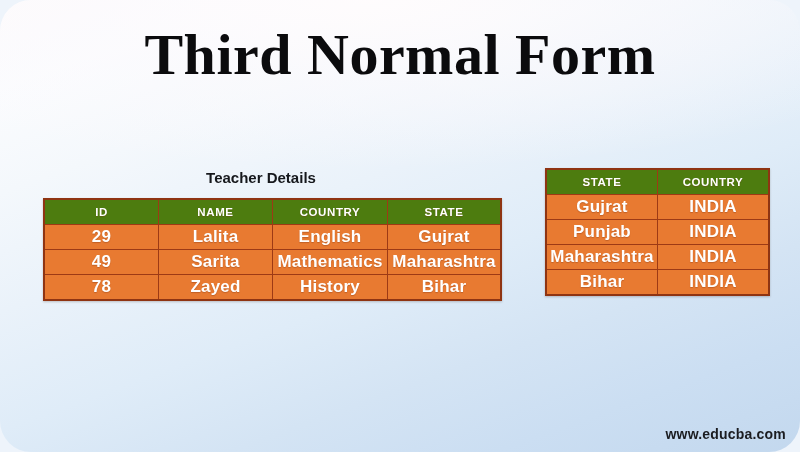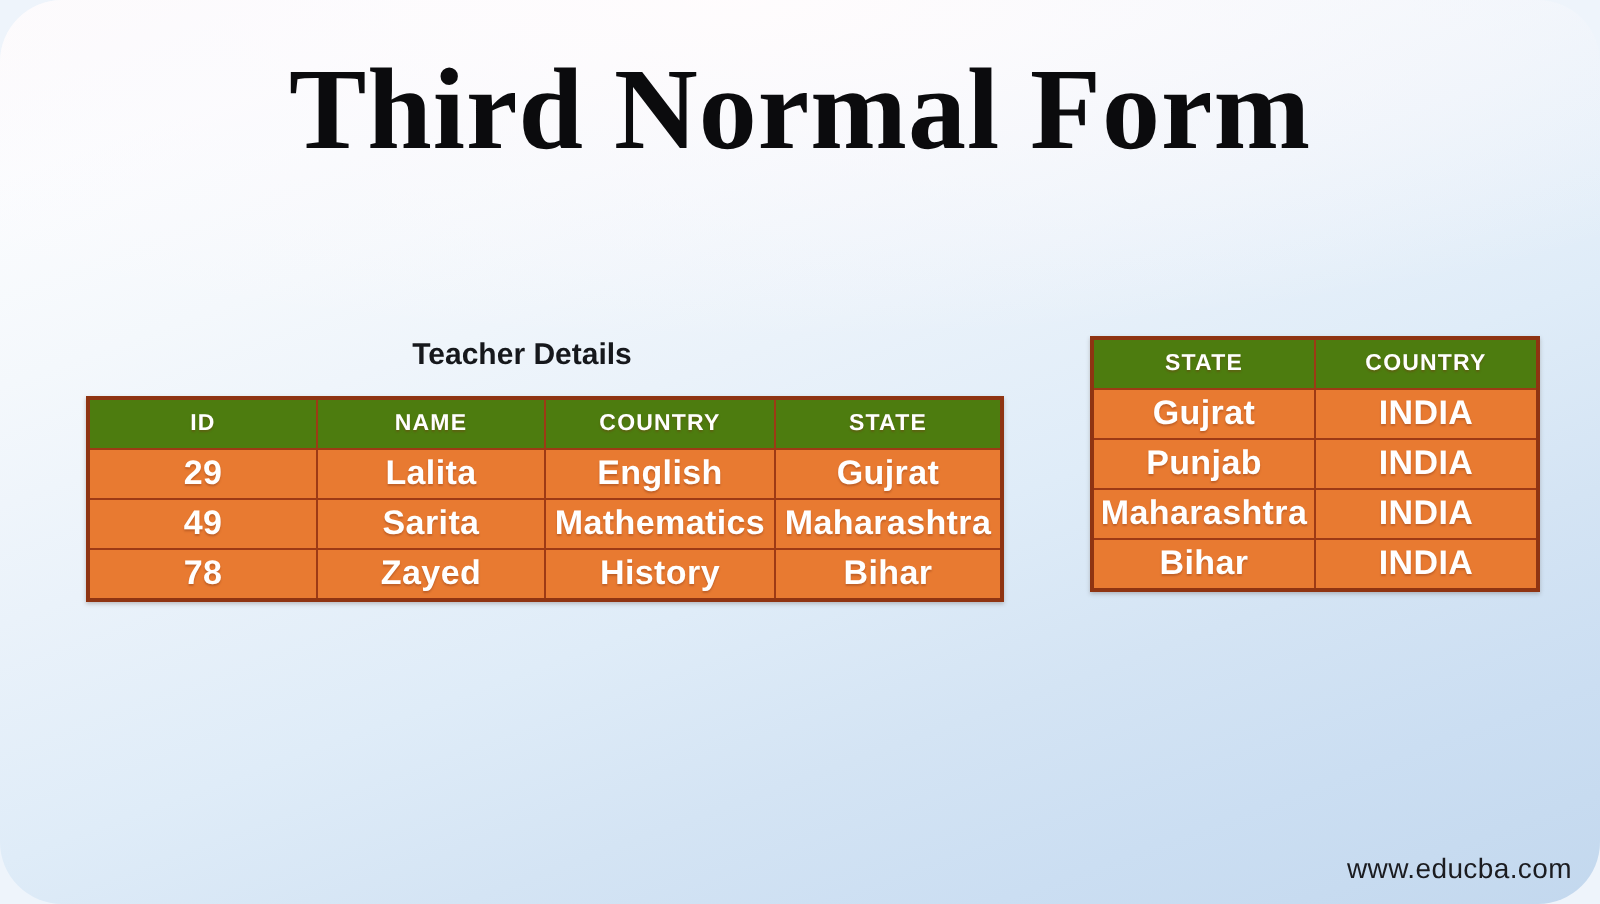--- a/index.html
+++ b/index.html
@@ -128,21 +128,21 @@
   }
   #country-table { width: 212px; }
   #country-table td.col-state   { width: 106px; }
   #country-table td.col-country { width: 106px; }
 
   #watermark {
     position: absolute;
     right: 14px;
     bottom: 10px;
     font-family: "Liberation Sans", sans-serif;
-    font-weight: normal;
+    font-weight: bold;
     font-size: 14px;
     color: #1b1c20;
     letter-spacing: 0.2px;
     z-index: 4;
   }
 </style>
 </head>
 <body>
 
 <div id="slide">

